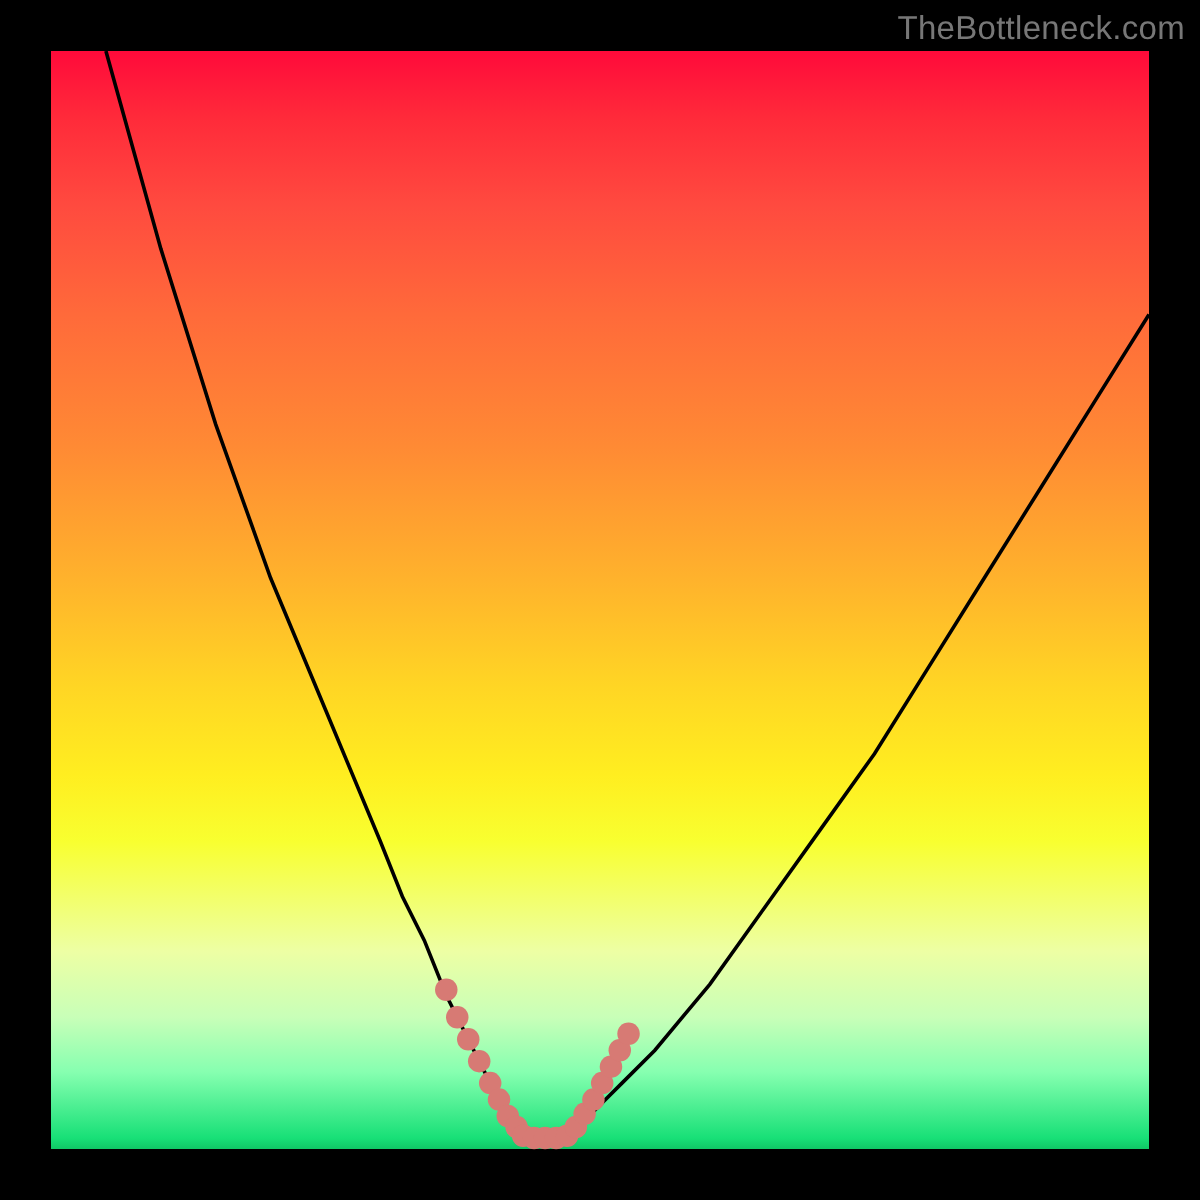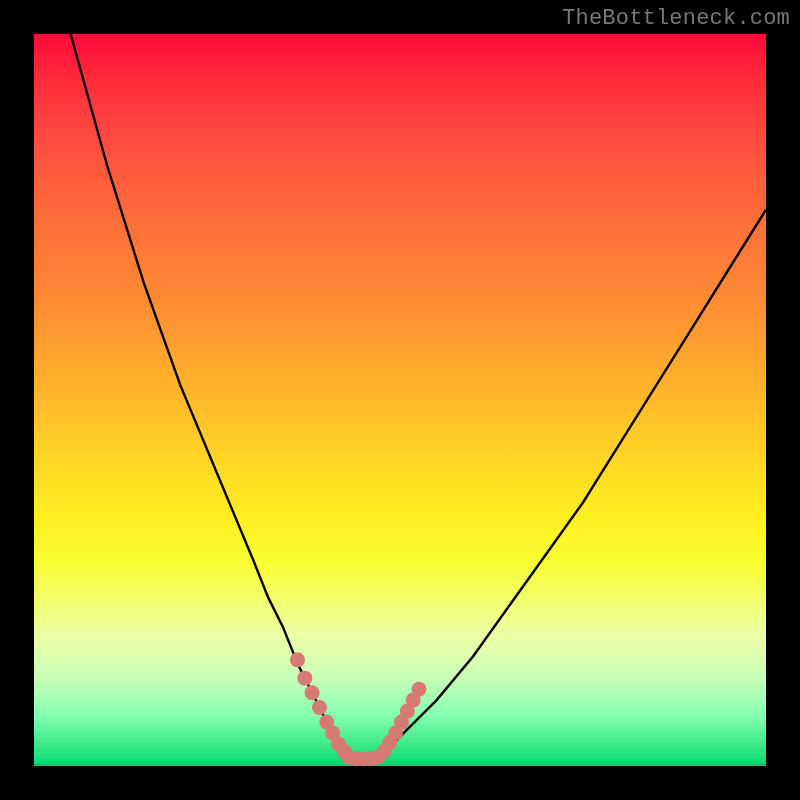--- a/index.html
+++ b/index.html
@@ -42,21 +42,21 @@
       #10c766 100%);
   }
   .watermark {
     position: absolute;
     top: 6px;
     right: 10px;
     color: #777;
     font-size: 22px;
     font-weight: 500;
     letter-spacing: 0.2px;
-    font-family: Liberation Mono, monospace;
+    font-family: Liberation Sans, sans-serif;
   }
   svg.curve {
     position: absolute;
     left: 0;
     top: 0;
     width: 732px;
     height: 732px;
     overflow: visible;
   }
 </style>

